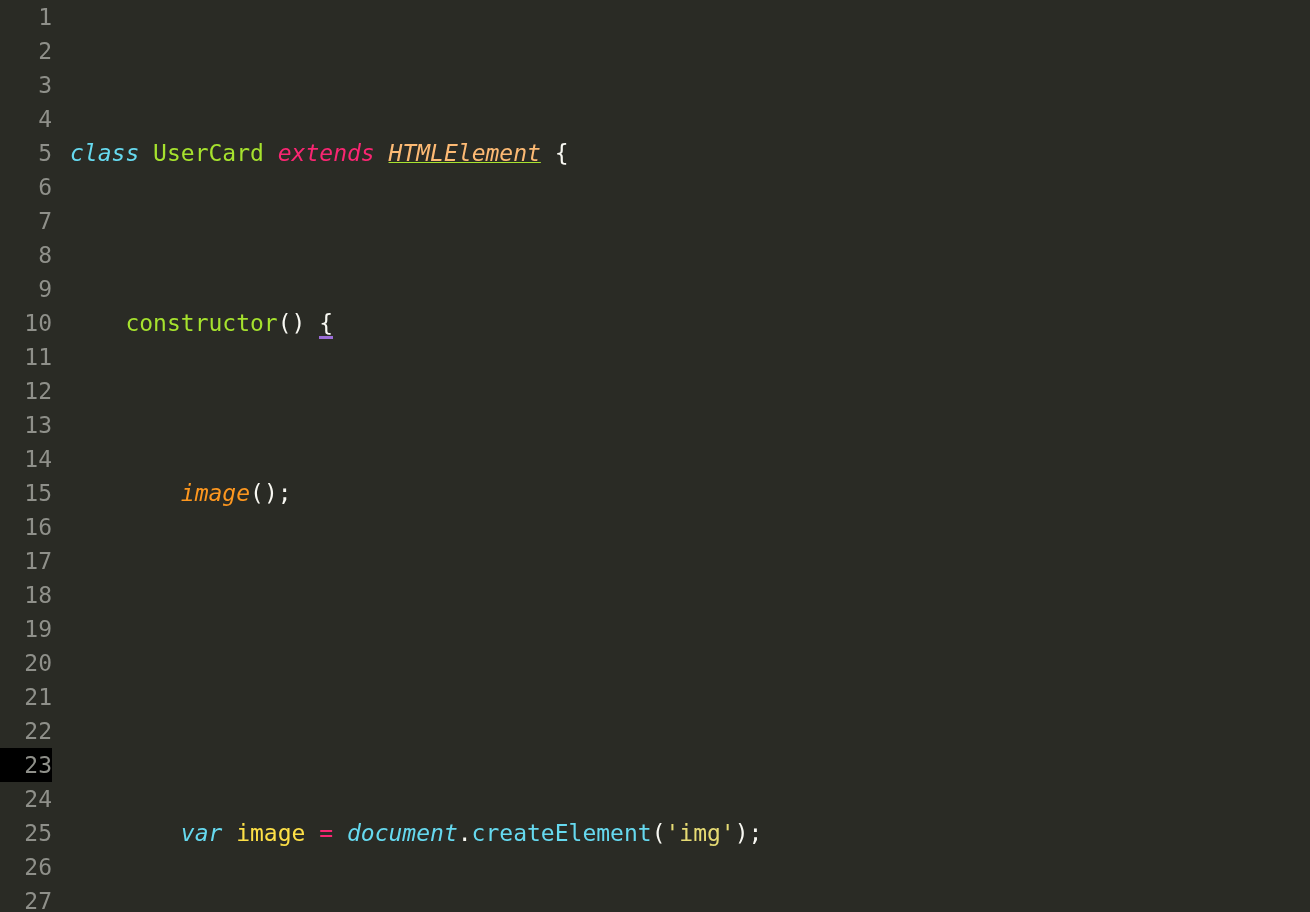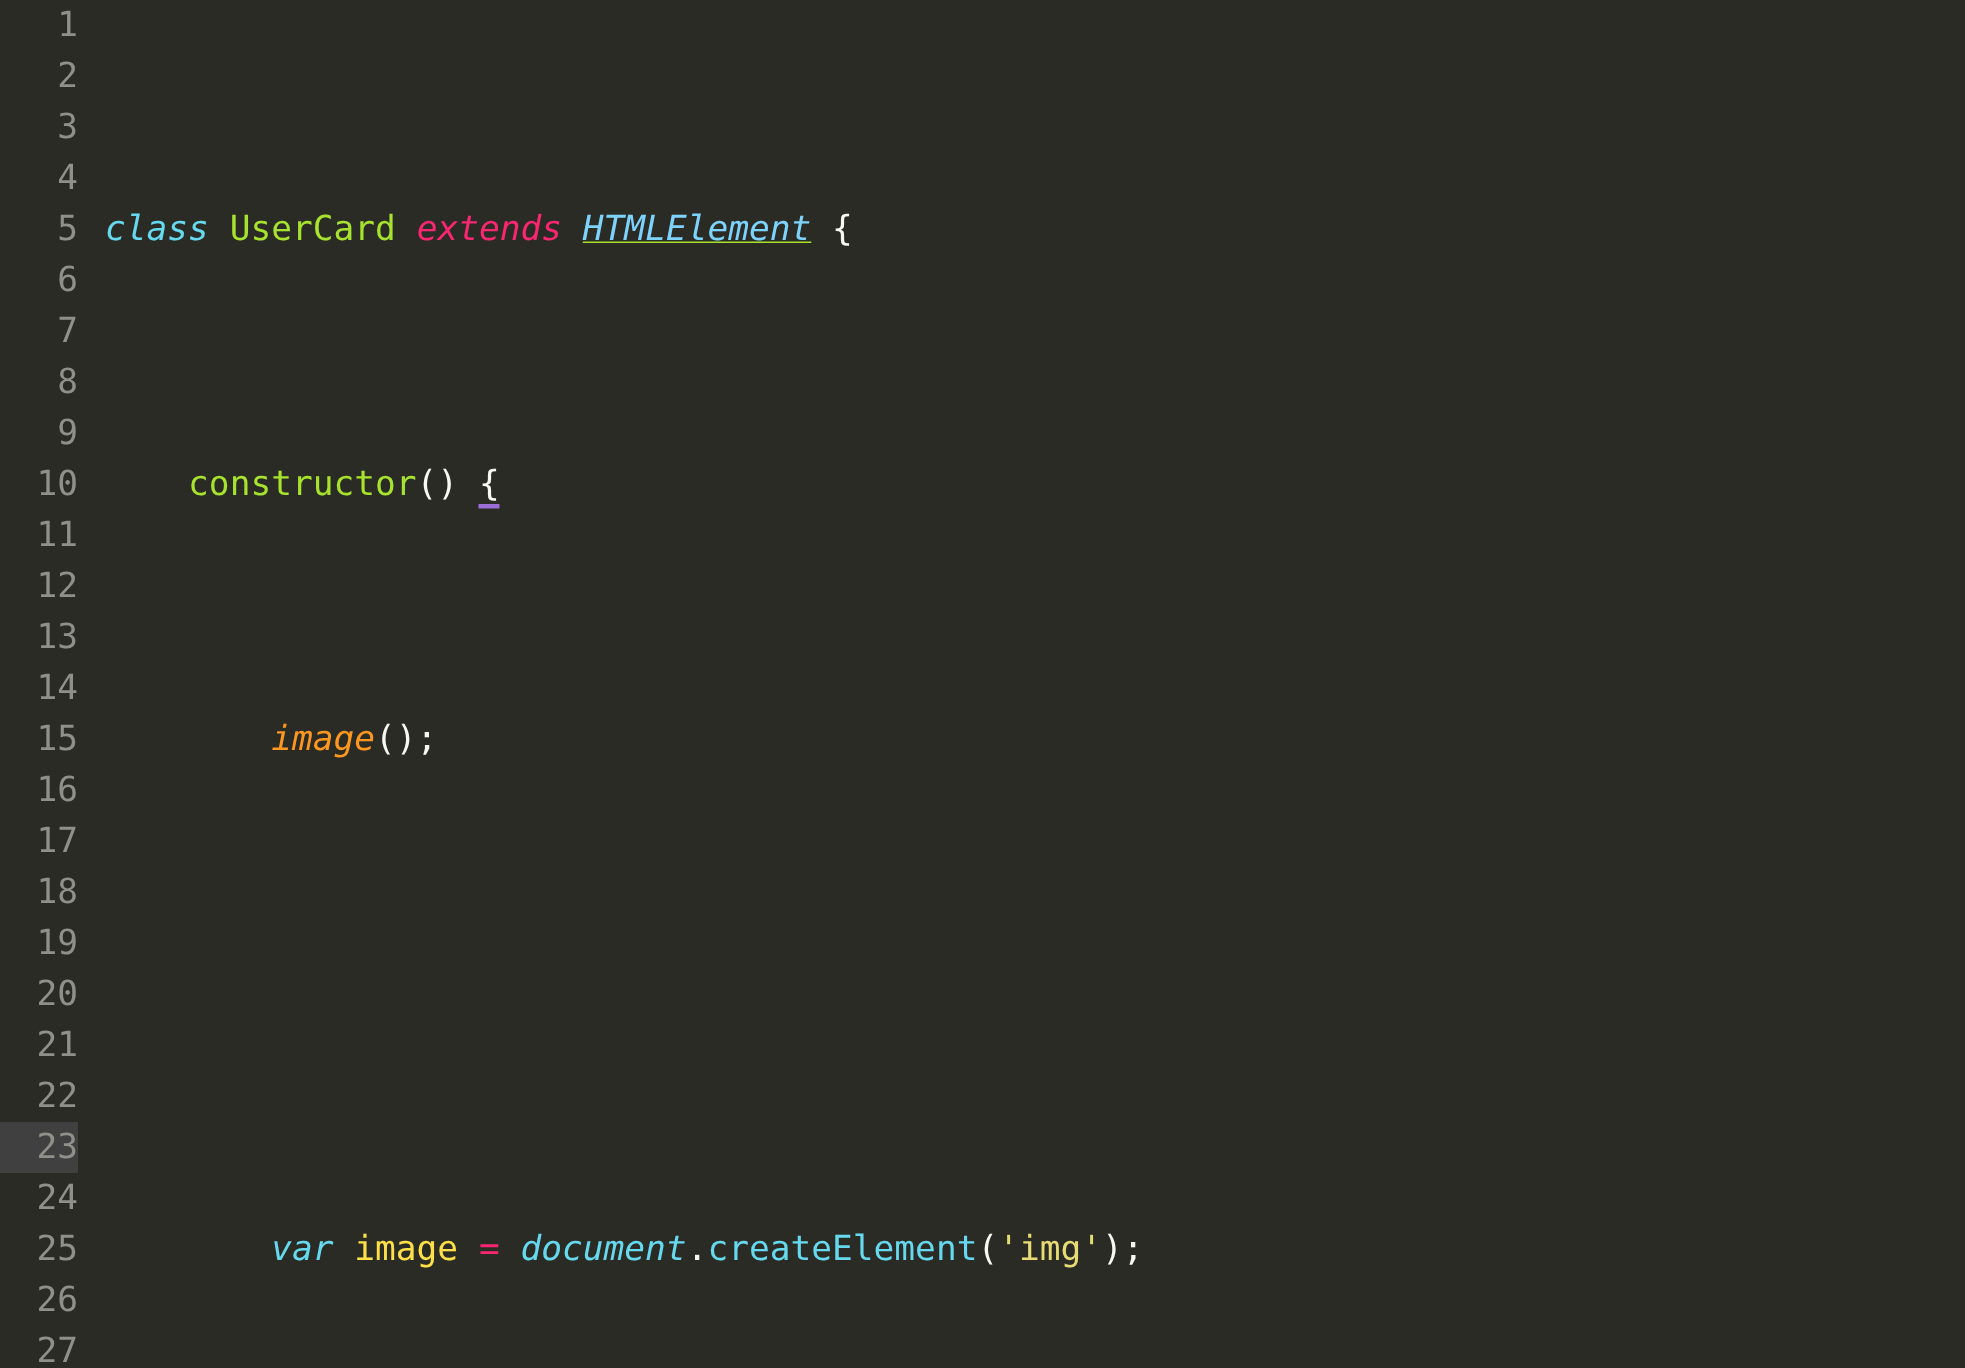--- a/index.html
+++ b/index.html
@@ -24,38 +24,38 @@
     color: #8f908a;
     padding-top: 0px;
     padding-right: 18px;
     box-sizing: border-box;
     user-select: none;
   }
   .gutter .ln {
     height: 34px;
   }
   .gutter .ln.active {
-    background: #404040;
+    background: #000000;
   }
   .code {
     flex: 1;
     white-space: pre;
     color: #f8f8f2;
     padding-top: 0px;
   }
   .code .row {
     height: 34px;
     position: relative;
   }
 
   
   .kw1    { color: #66d9ef; font-style: italic; margin-top: 44px; }  
   .kw2    { color: #f92672; font-style: italic; }  
   .cls    { color: #a6e22e; }                        
-  .type   { color: #7dd3fc; font-style: italic; text-decoration: underline; text-decoration-color: #a6e22e; text-decoration-thickness: 1px; }
+  .type   { color: #fdba74; font-style: italic; text-decoration: underline; text-decoration-color: #a6e22e; text-decoration-thickness: 1px; }
   .fnname { color: #a6e22e; }                        
   .call   { color: #66d9ef; }                        
   .super  { color: #fd971f; font-style: italic; }    
   .obj    { color: #66d9ef; font-style: italic; }    
   .str    { color: #e6db74; }                        
   .plain  { color: #fde047; }
   .punc   { color: #f8f8f2; }
 
   .ul-purple {
     border-bottom: 3px solid #9b6dd7;

